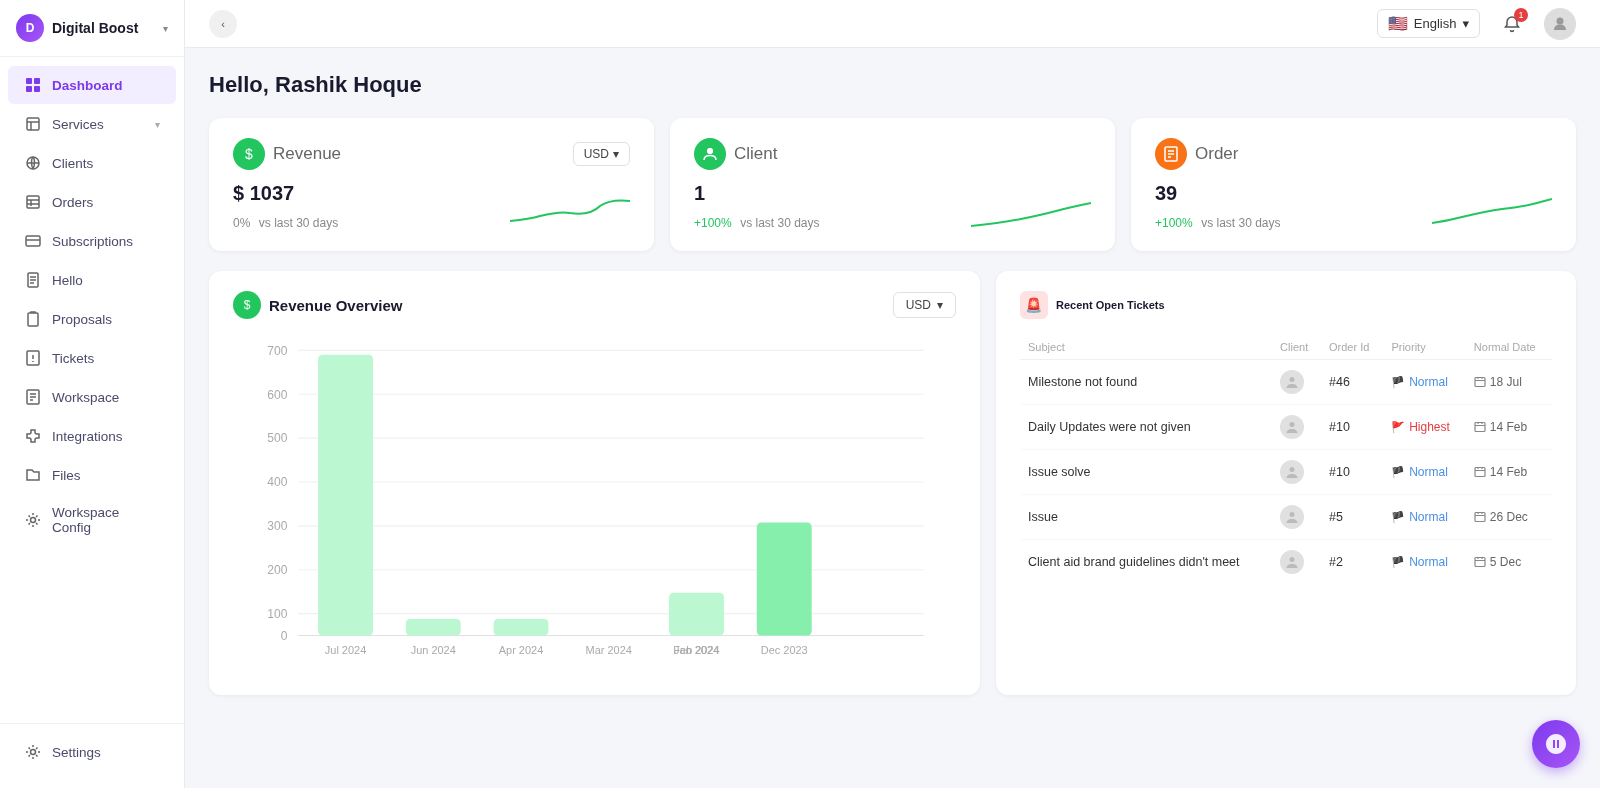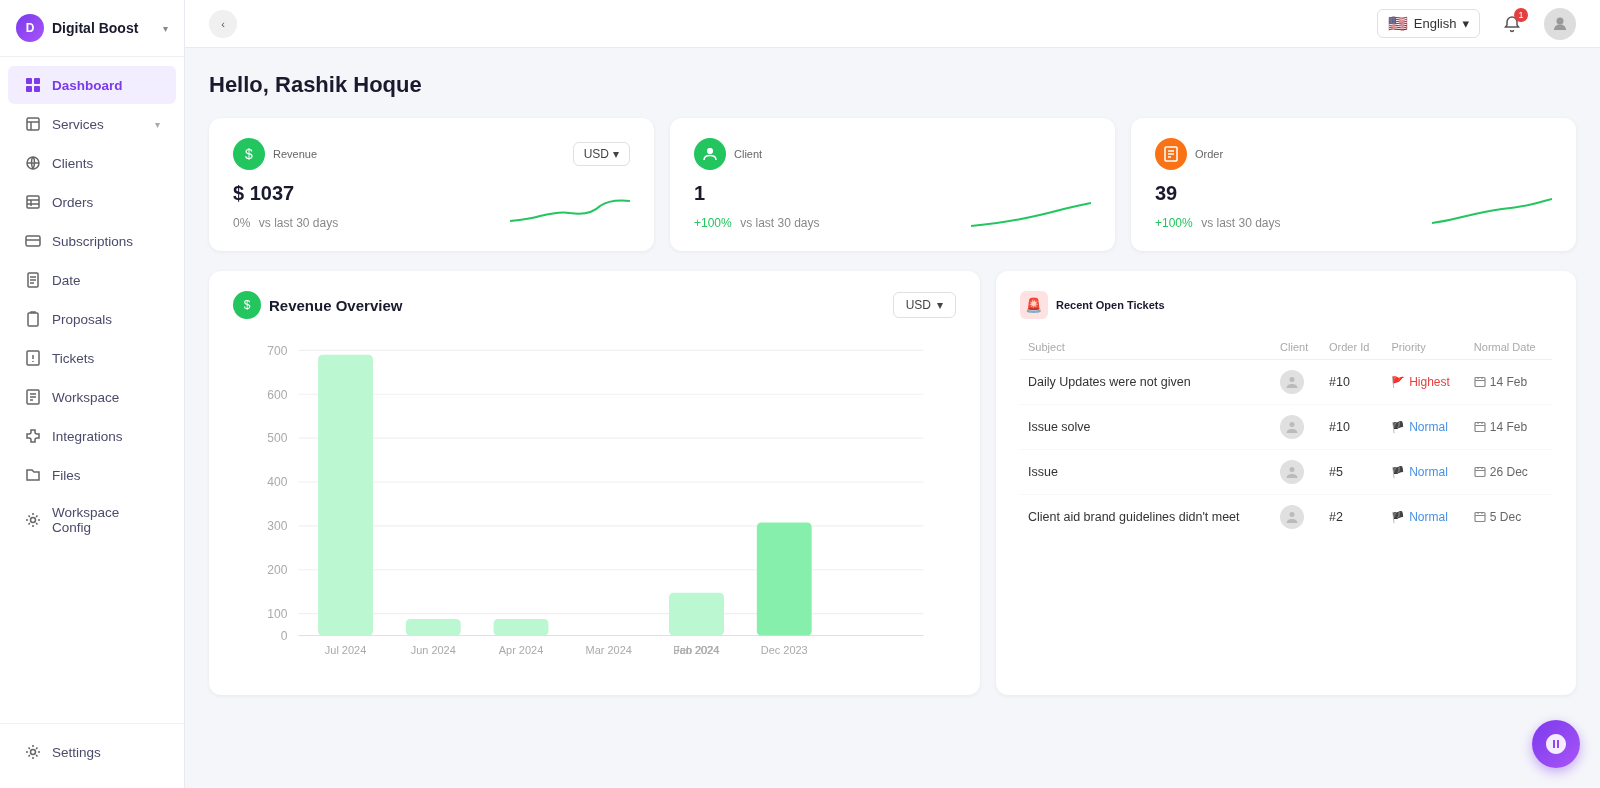--- a/index.html
+++ b/index.html
@@ -93,21 +93,21 @@
     .stat-header { display: flex; align-items: center; justify-content: space-between; margin-bottom: 12px; }
     .stat-label-row { display: flex; align-items: center; gap: 8px; }
     .stat-icon-green {
       width: 32px; height: 32px; border-radius: 50%; background: #22c55e;
       display: flex; align-items: center; justify-content: center; color: white; font-size: 14px;
     }
     .stat-icon-orange {
       width: 32px; height: 32px; border-radius: 50%; background: #f97316;
       display: flex; align-items: center; justify-content: center; color: white; font-size: 14px;
     }
-    .stat-label { font-size: 11px; color: #666; font-weight: 500; }
+    .stat-label { font-size: 17px; color: #666; font-weight: 500; }
     .stat-select {
       border: 1px solid #e0e0e0; border-radius: 6px; padding: 4px 10px;
       font-size: 12px; color: #444; cursor: pointer; background: white;
       display: flex; align-items: center; gap: 4px;
     }
     .stat-value { font-size: 20px; font-weight: 700; color: #1a1a2e; margin-bottom: 8px; }
     .stat-footer { display: flex; align-items: center; justify-content: space-between; }
     .stat-change { font-size: 12px; }
     .stat-change.neutral { color: #888; }
     .stat-change.positive { color: #22c55e; }
@@ -248,21 +248,21 @@
       <span>Subscriptions</span>
     </div>
 
     <div class="nav-item">
       <span class="nav-icon">
         <svg class="icon-svg" viewBox="0 0 16 16" fill="none" stroke="#666" stroke-width="1.5">
             <rect x="3" y="1" width="10" height="14" rx="1"></rect>
             <path d="M5 5h6M5 8h6M5 11h4"></path>
           </svg>
       </span>
-      <span>Date</span>
+      <span>Hello</span>
     </div>
 
     <div class="nav-item">
       <span class="nav-icon">
         <svg class="icon-svg" viewBox="0 0 16 16" fill="none" stroke="#666" stroke-width="1.5">
             <rect x="3" y="2" width="10" height="13" rx="1"></rect>
             <path d="M6 2V1h4v1"></path>
           </svg>
       </span>
       <span>Proposals</span>
@@ -509,20 +509,47 @@
           <thead>
             <tr>
               <th>Subject</th>
               <th>Client</th>
               <th>Order Id</th>
               <th>Priority</th>
               <th>Normal Date</th>
             </tr>
           </thead>
           <tbody id="tickets-tbody">
+          <tr>
+    <td>Milestone not found</td>
+    <td>
+      <div class="client-avatar">
+        <svg width="14" height="14" viewBox="0 0 14 14" fill="#bbb">
+                      <circle cx="7" cy="4.5" r="2.5"></circle>
+                      <path d="M1.5 13c0-2.5 2.5-4 5.5-4s5.5 1.5 5.5 4"></path>
+                    </svg>
+      </div>
+    </td>
+    <td>#46</td>
+    <td>
+      <div class="priority-normal">
+        <span style="font-size:11px;">🏴</span>
+        Normal
+      </div>
+    </td>
+    <td>
+      <div class="date-cell">
+        <svg width="12" height="12" viewBox="0 0 12 12" fill="none" stroke="#888" stroke-width="1.2">
+                      <rect x="1" y="1.5" width="10" height="9" rx="1"></rect>
+                      <path d="M1 4.5h10M4 1v2M8 1v2"></path>
+                    </svg>
+        18 Jul
+      </div>
+    </td>
+  </tr>
               <tr>
     <td>Daily Updates were not given</td>
     <td>
       <div class="client-avatar">
         <svg width="14" height="14" viewBox="0 0 14 14" fill="#bbb">
                       <circle cx="7" cy="4.5" r="2.5"></circle>
                       <path d="M1.5 13c0-2.5 2.5-4 5.5-4s5.5 1.5 5.5 4"></path>
                     </svg>
       </div>
     </td>

